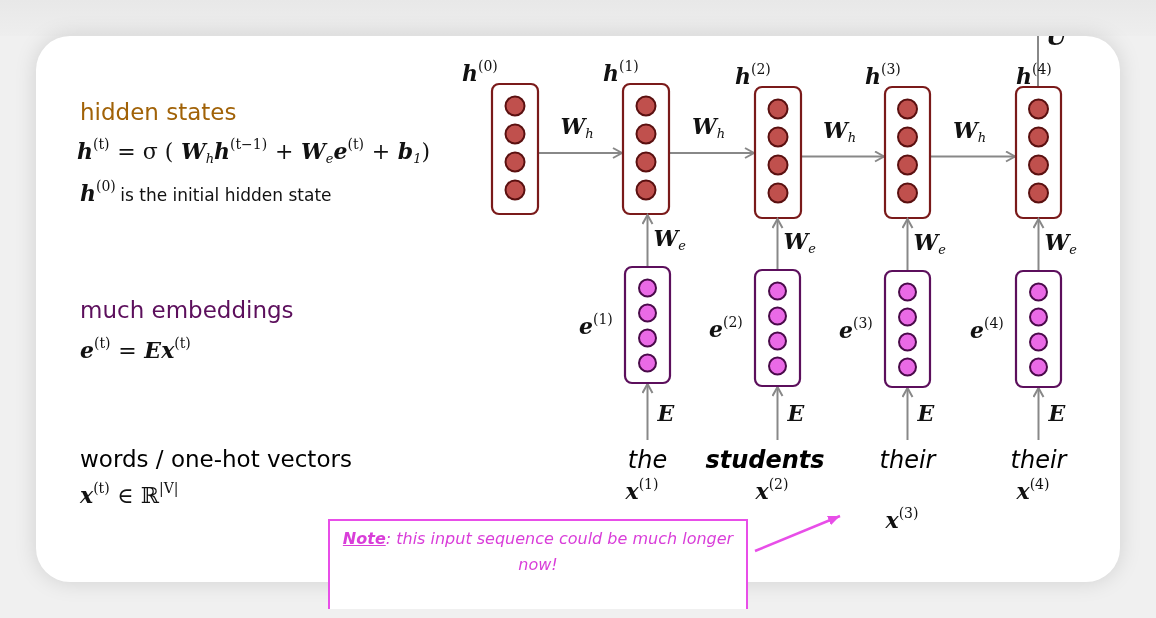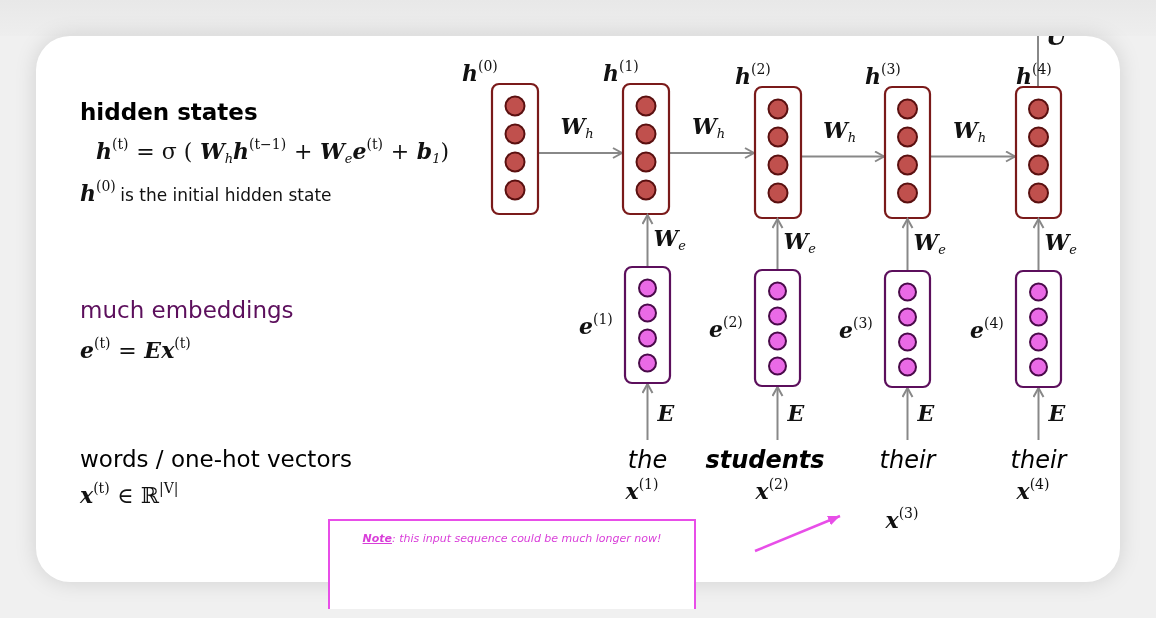--- a/index.html
+++ b/index.html
@@ -16,56 +16,56 @@
       border-radius: 34px;
       box-shadow: 0 0 22px rgba(0,0,0,0.13);
       overflow: hidden;
     }
     .topstrip {
       position: absolute; left: 0; top: 0; width: 1156px; height: 36px;
       background: linear-gradient(#e8e8e8, #eeeeee);
     }
     .lbl { position: absolute; white-space: nowrap; }
     .heading { font-family: "DejaVu Sans", sans-serif; font-size: 23px; }
-    .heading.red { color: #000000; font-weight: bold; }
+    .heading.red { color: #a16207; }
     .heading.purple { color: #5c0f5c; }
     .heading.black { color: #000; text-align: center; }
     .math {
       font-family: "DejaVu Serif", serif; font-style: italic; font-weight: bold;
       color: #111; font-size: 22px;
     }
     .math .sup { font-size: 14px; font-weight: normal; font-style: normal; vertical-align: 10px; }
     .math .sub { font-size: 13px; font-weight: normal; vertical-align: -4px; }
     .math .op { font-weight: normal; font-style: normal; }
     .plain-note { font-family: "DejaVu Sans", sans-serif; font-size: 17px; color: #111; margin-top: 36px; }
     .word {
       font-family: "DejaVu Sans", sans-serif; font-style: italic;
       font-size: 24px; color: #000; text-align: center;
     }
     svg.diagram { position: absolute; left: 0; top: 0; }
     .note-box {
       position: absolute; left: 328px; top: 519px;
-      width: 368px; height: 90px;
+      width: 420px; height: 90px;
       border: 2.5px solid #e84ee8; border-bottom: none;
       background: #fff;
       text-align: center;
       font-family: "DejaVu Sans", sans-serif; font-style: italic;
-      font-size: 11px; color: #d93ed9; line-height: 26px;
+      font-size: 16px; color: #d93ed9; line-height: 26px;
       padding-top: 5px; box-sizing: border-box;
     }
     .note-box b { text-decoration: underline; font-weight: bold; }
   </style>
 </head>
 <body>
 
 <div class="topstrip"></div>
 <div class="card"></div>
 
 <div class="lbl heading red" style="left:80px;top:99px;">hidden states</div>
-<div class="lbl math" style="left:96px;top:136px;">
+<div class="lbl math" style="left:77px;top:136px;">
   <span>h</span><span class="sup">(t)</span>
   <span class="op">= σ (</span>
   <span>W</span><span class="sub">h</span><span>h</span><span class="sup">(t−1)</span>
   <span class="op">+</span>
   <span>W</span><span class="sub">e</span><span>e</span><span class="sup">(t)</span>
   <span class="op">+</span>
   <span>b</span><span class="sub">1</span><span class="op">)</span>
 </div>
 <div class="lbl" style="left:80px;top:178px;">
   <span class="math">h</span><span class="math"><span class="sup">(0)</span></span>

